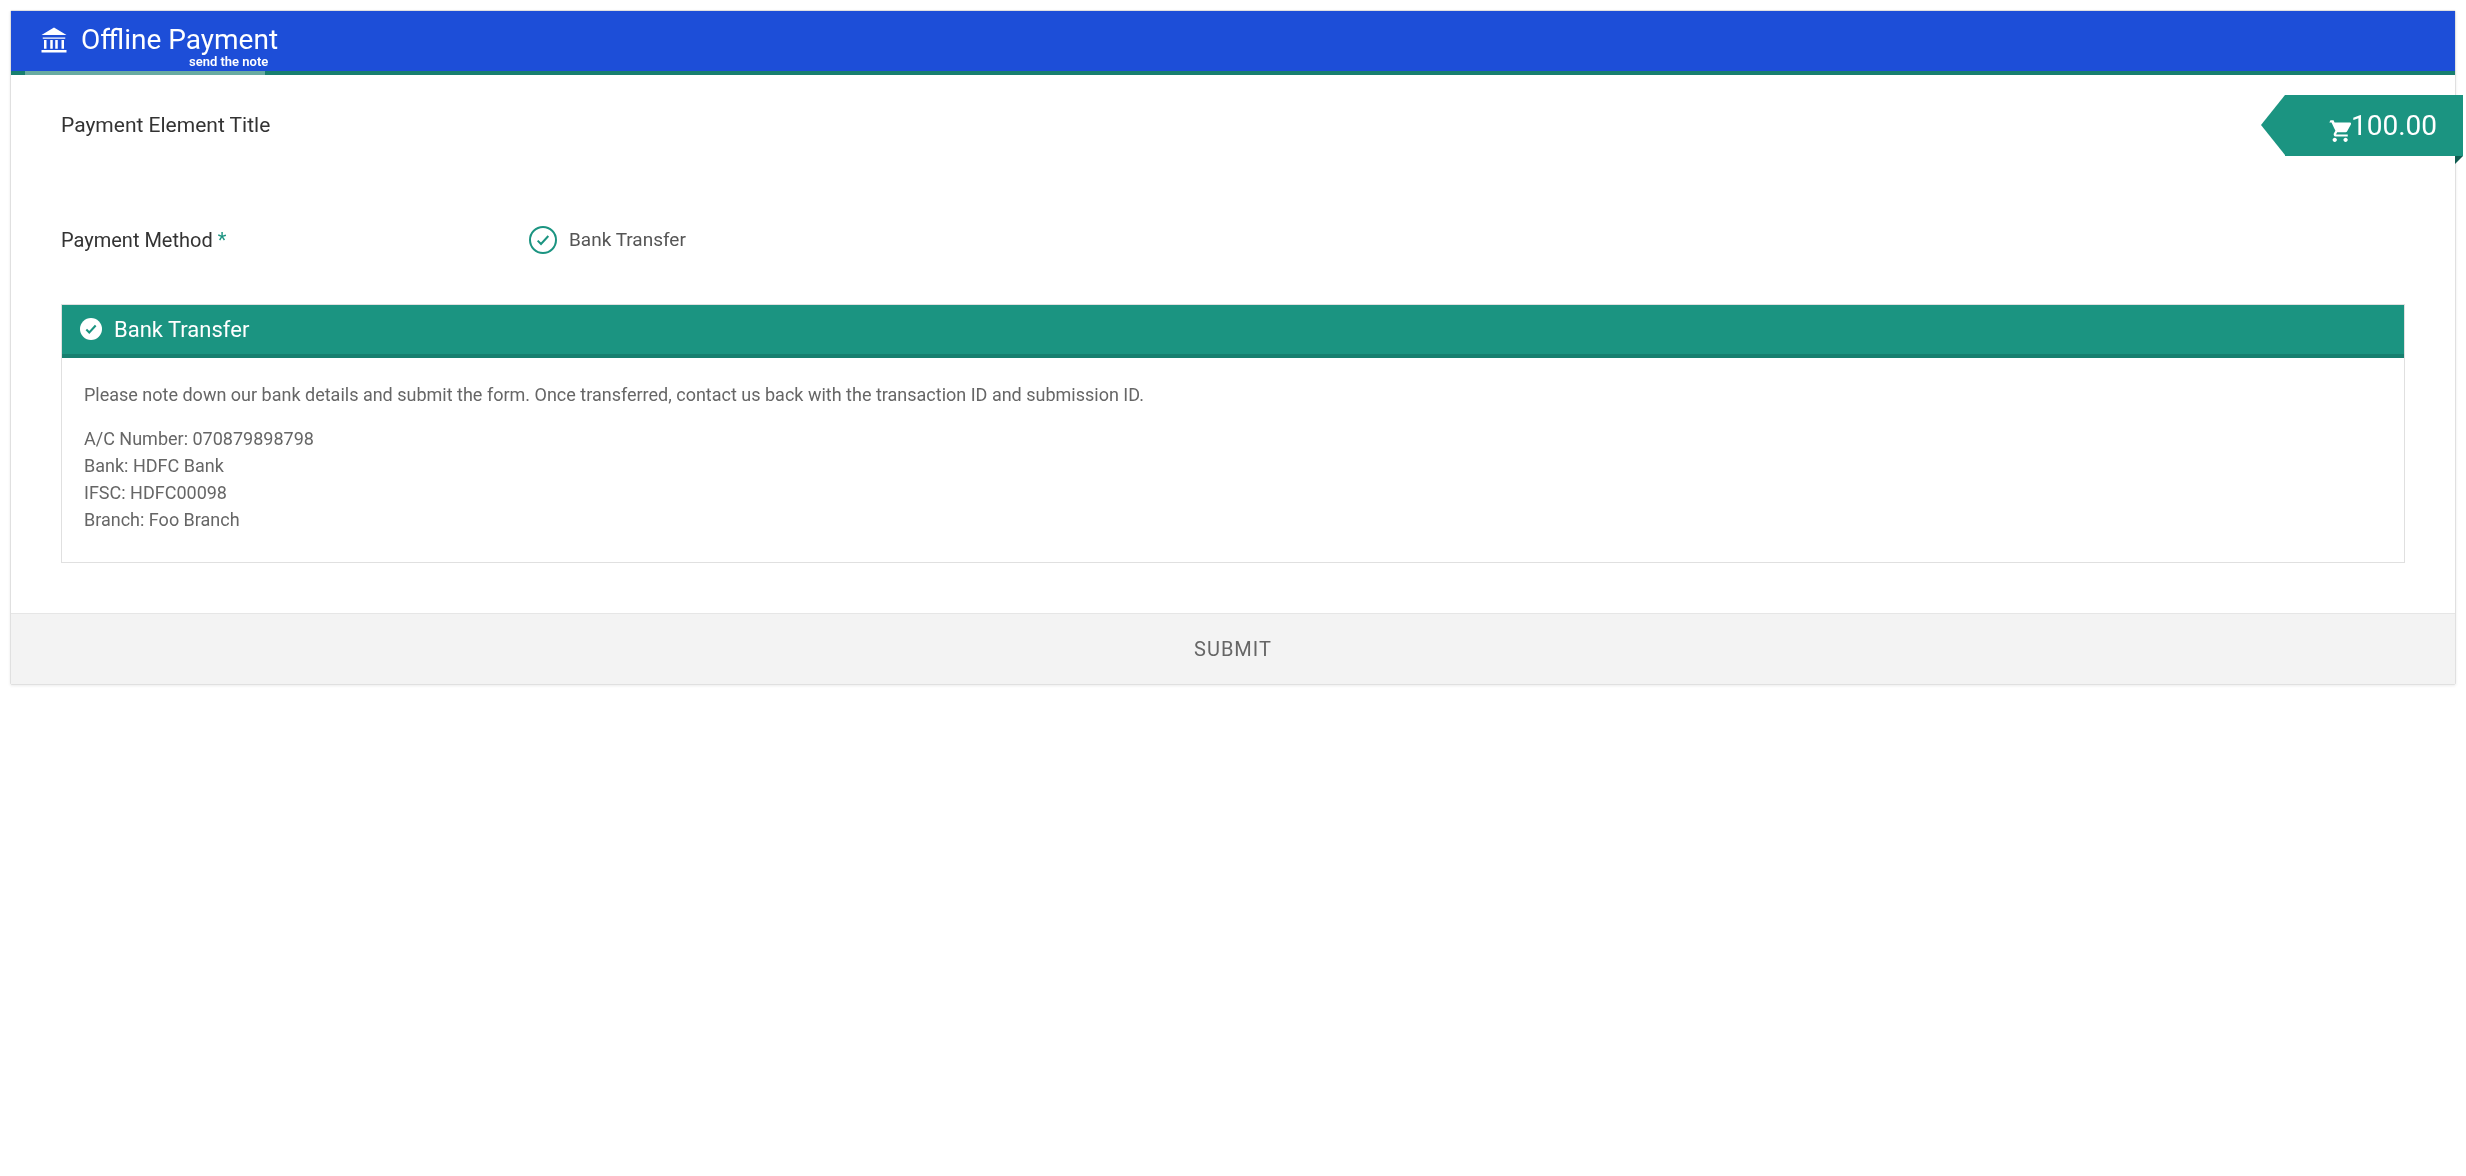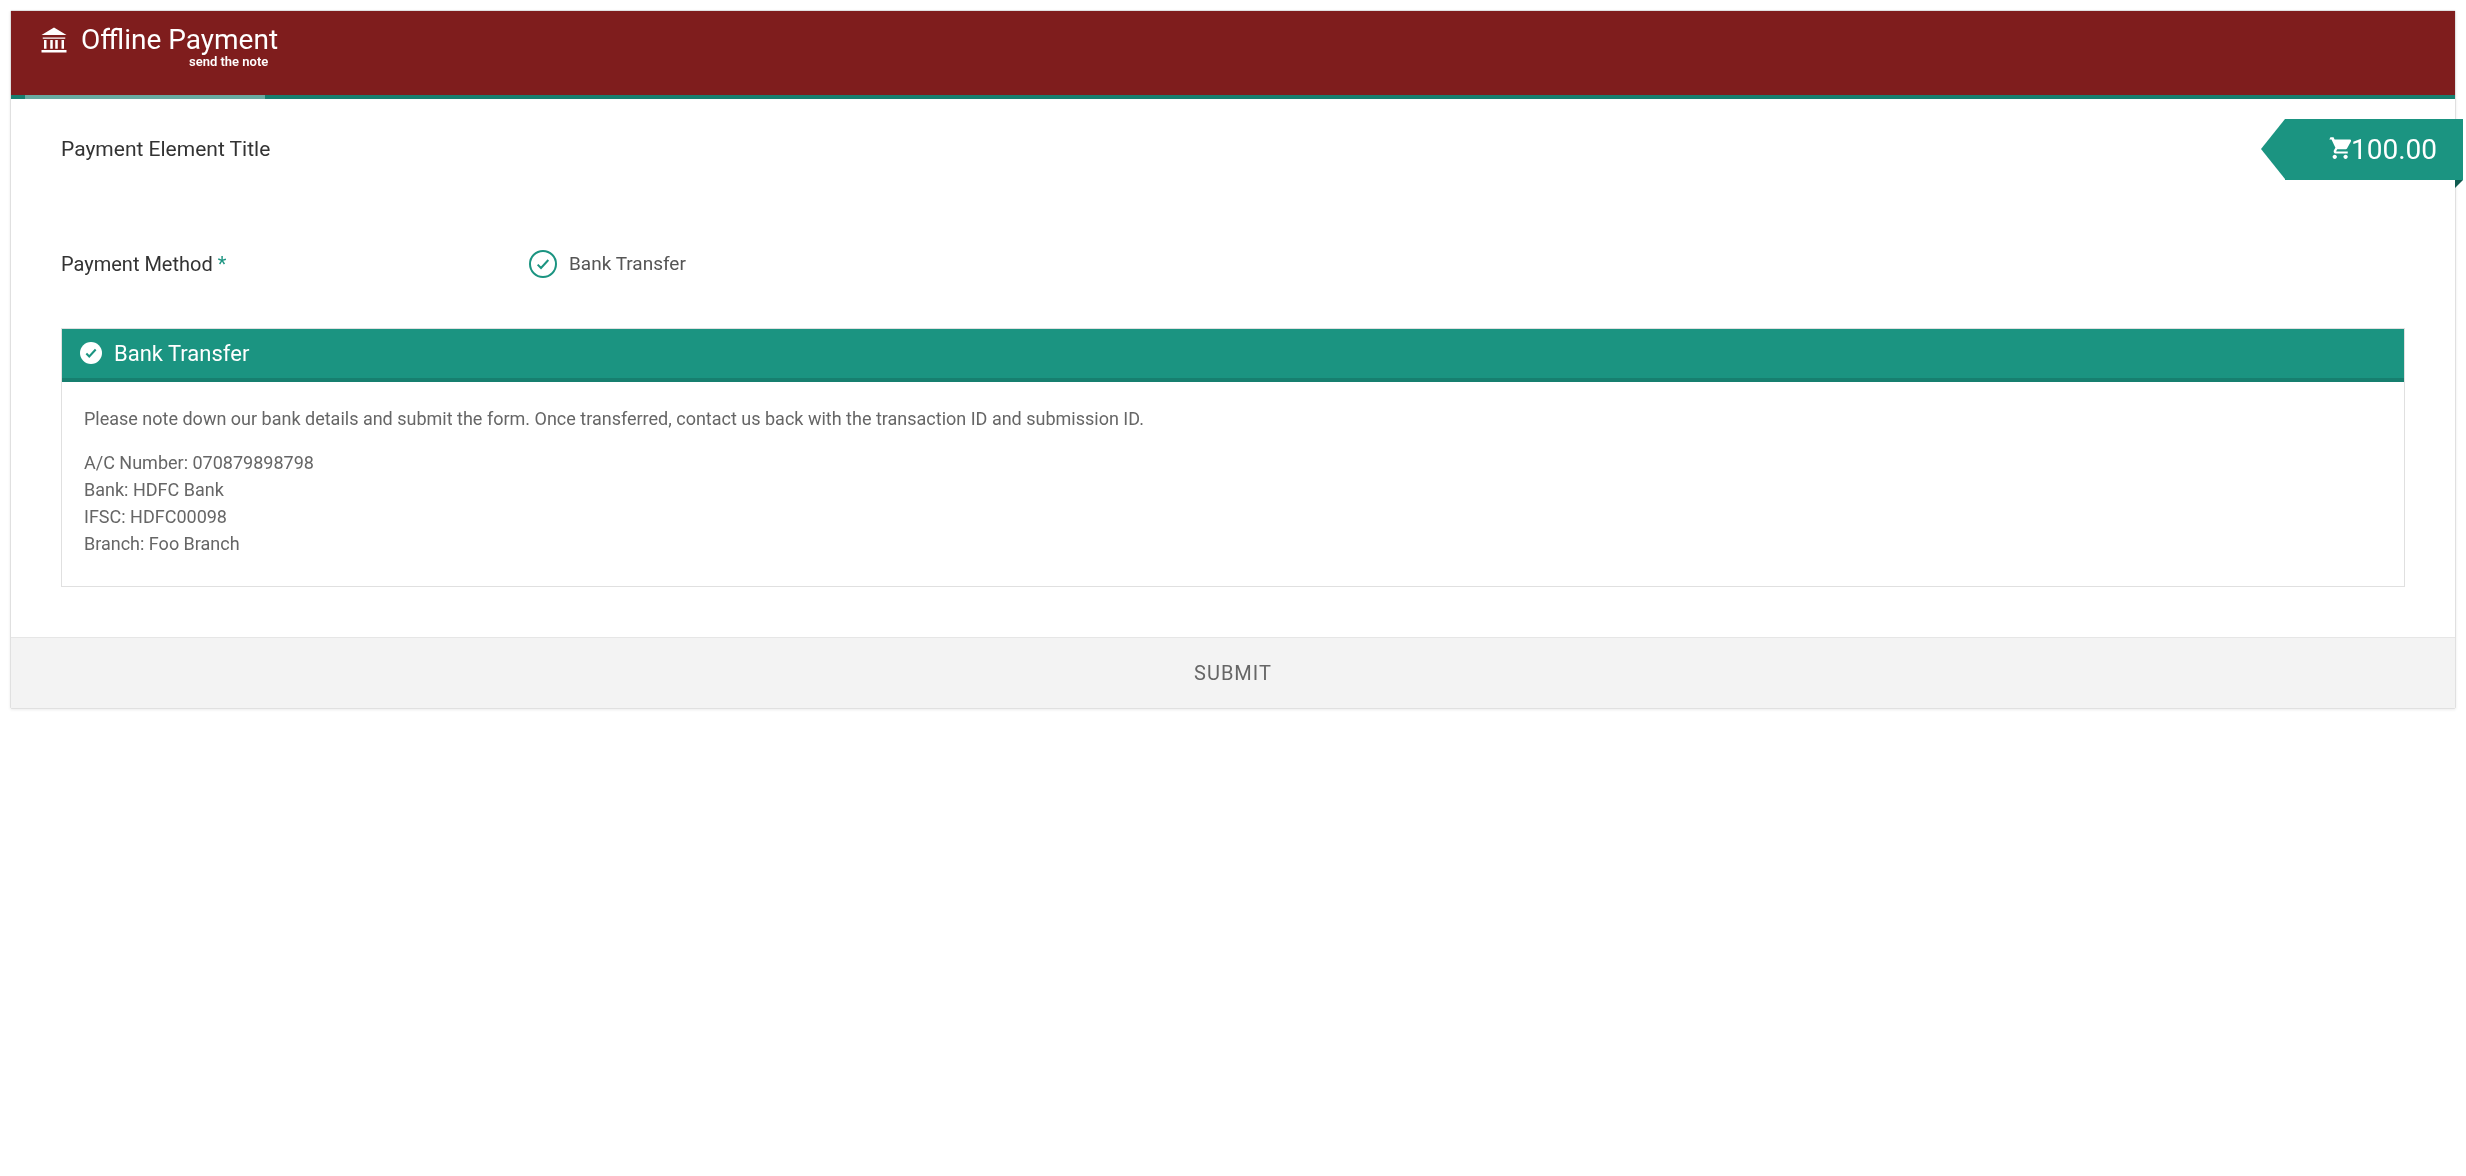--- a/index.html
+++ b/index.html
@@ -10,23 +10,23 @@
     padding: 10px;
   }
   .card {
     border: 1px solid #e0e0e0;
     border-radius: 2px;
     box-shadow: 0 1px 3px rgba(0,0,0,0.08);
     overflow: visible;
     position: relative;
   }
   .header-bar {
-    background: #7f1d1d;
+    background: #1d4ed8;
     color: #ffffff;
-    padding: 14px 28px 26px 28px;
+    padding: 14px 28px 2px 28px;
     position: relative;
     border-bottom: 4px solid #177f6f;
   }
   .header-title-row {
     display: flex;
     align-items: center;
     gap: 12px;
   }
   .bank-svg { width: 30px; height: 30px; fill: #fff; }
   .header-title {
@@ -65,21 +65,21 @@
   }
   .amount-ribbon {
     position: relative;
     background: #1b9481;
     color: #fff;
     font-size: 28px;
     font-weight: 400;
     padding: 14px 26px 14px 40px;
     margin-right: -58px;
     display: flex;
-    align-items: flex-start;
+    align-items: flex-end;
   }
   .amount-ribbon::before {
     content: "";
     position: absolute;
     left: -24px;
     top: 0;
     border-top: 30px solid transparent;
     border-bottom: 30px solid transparent;
     border-right: 24px solid #1b9481;
   }

